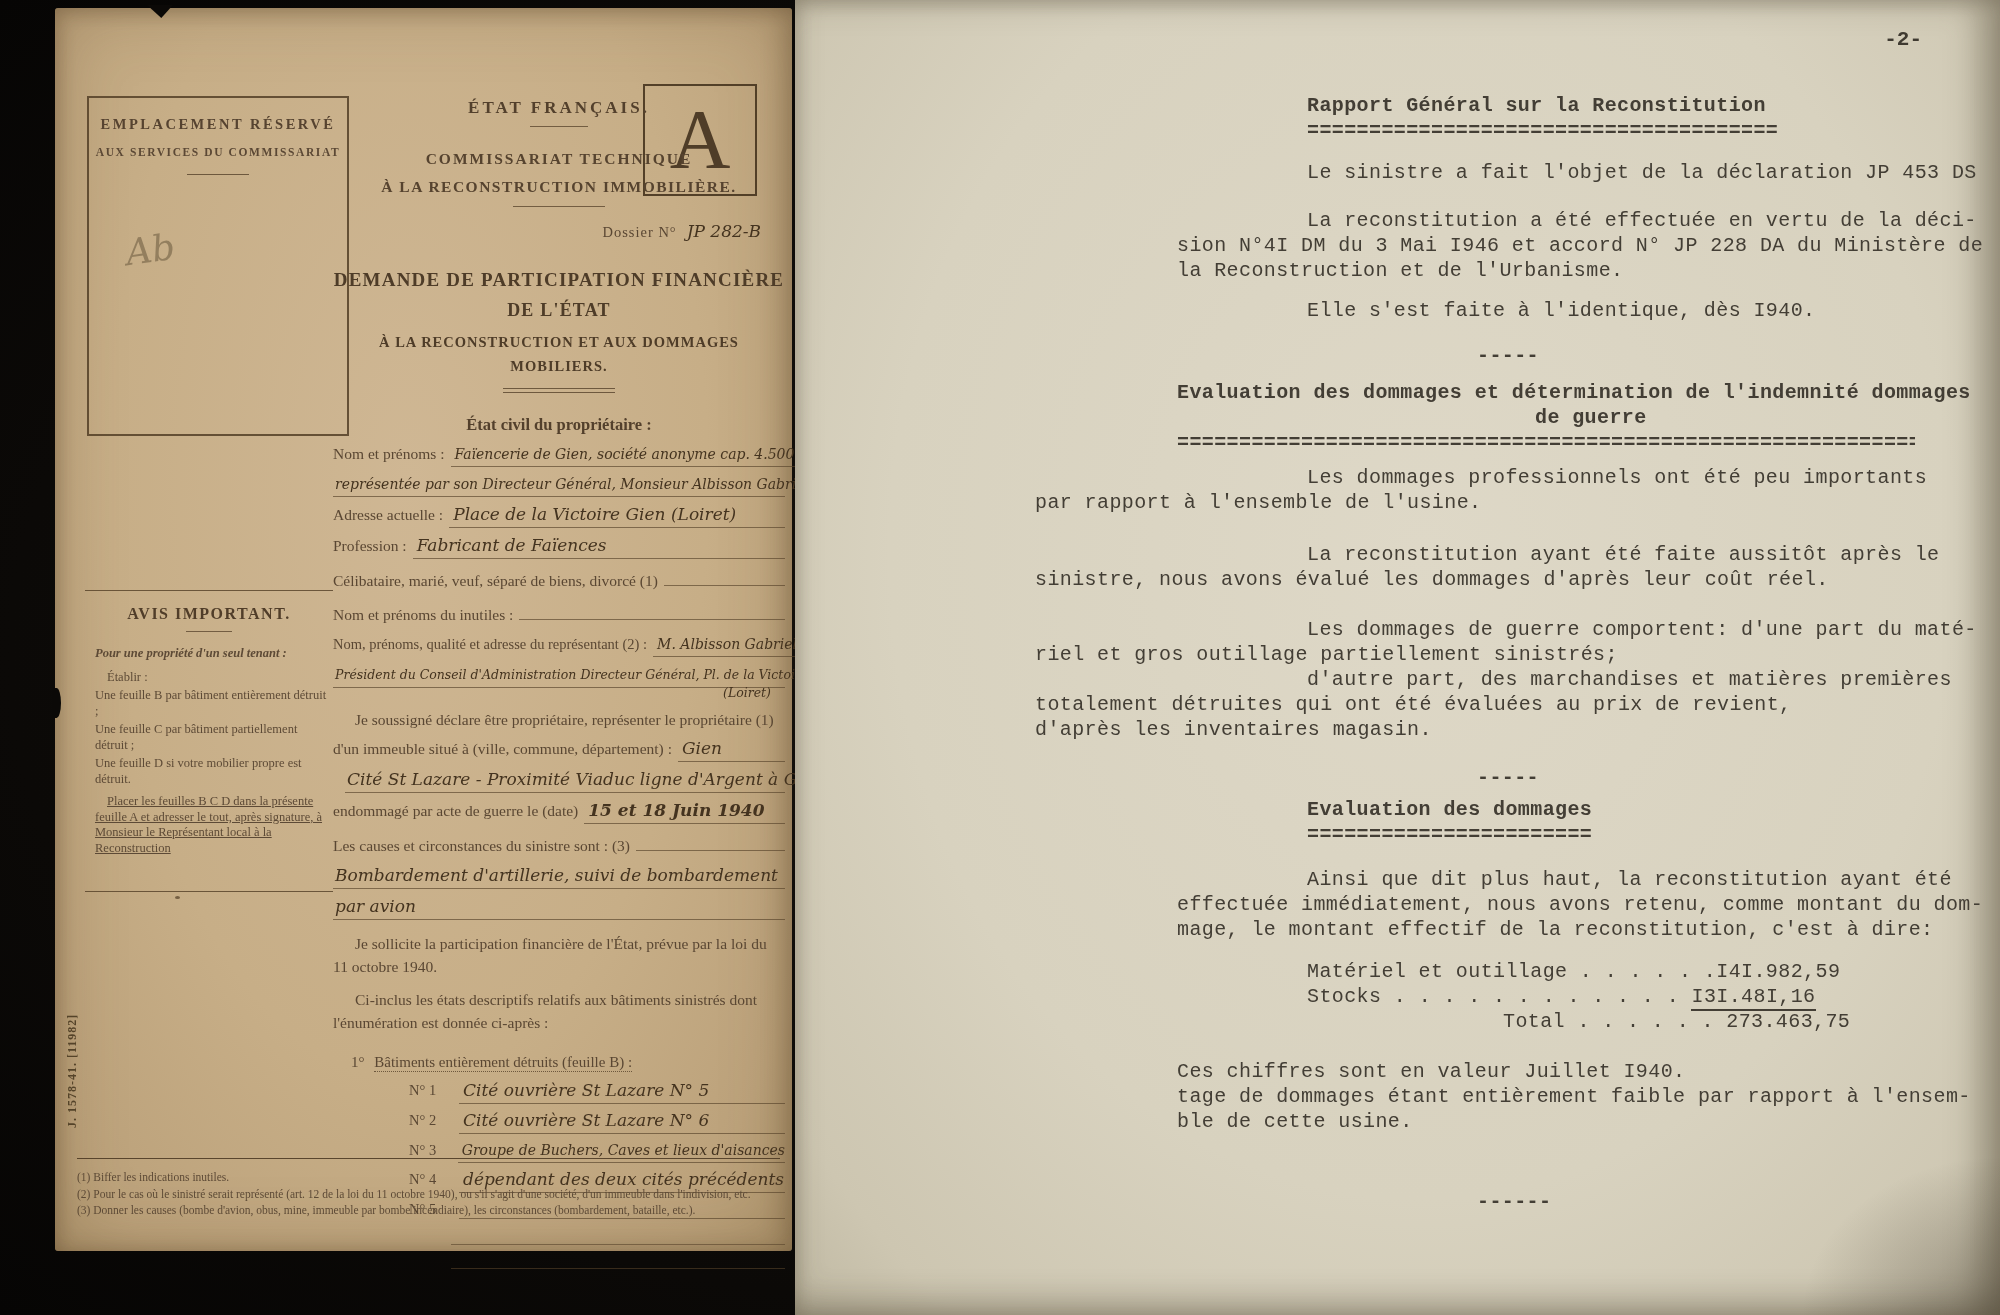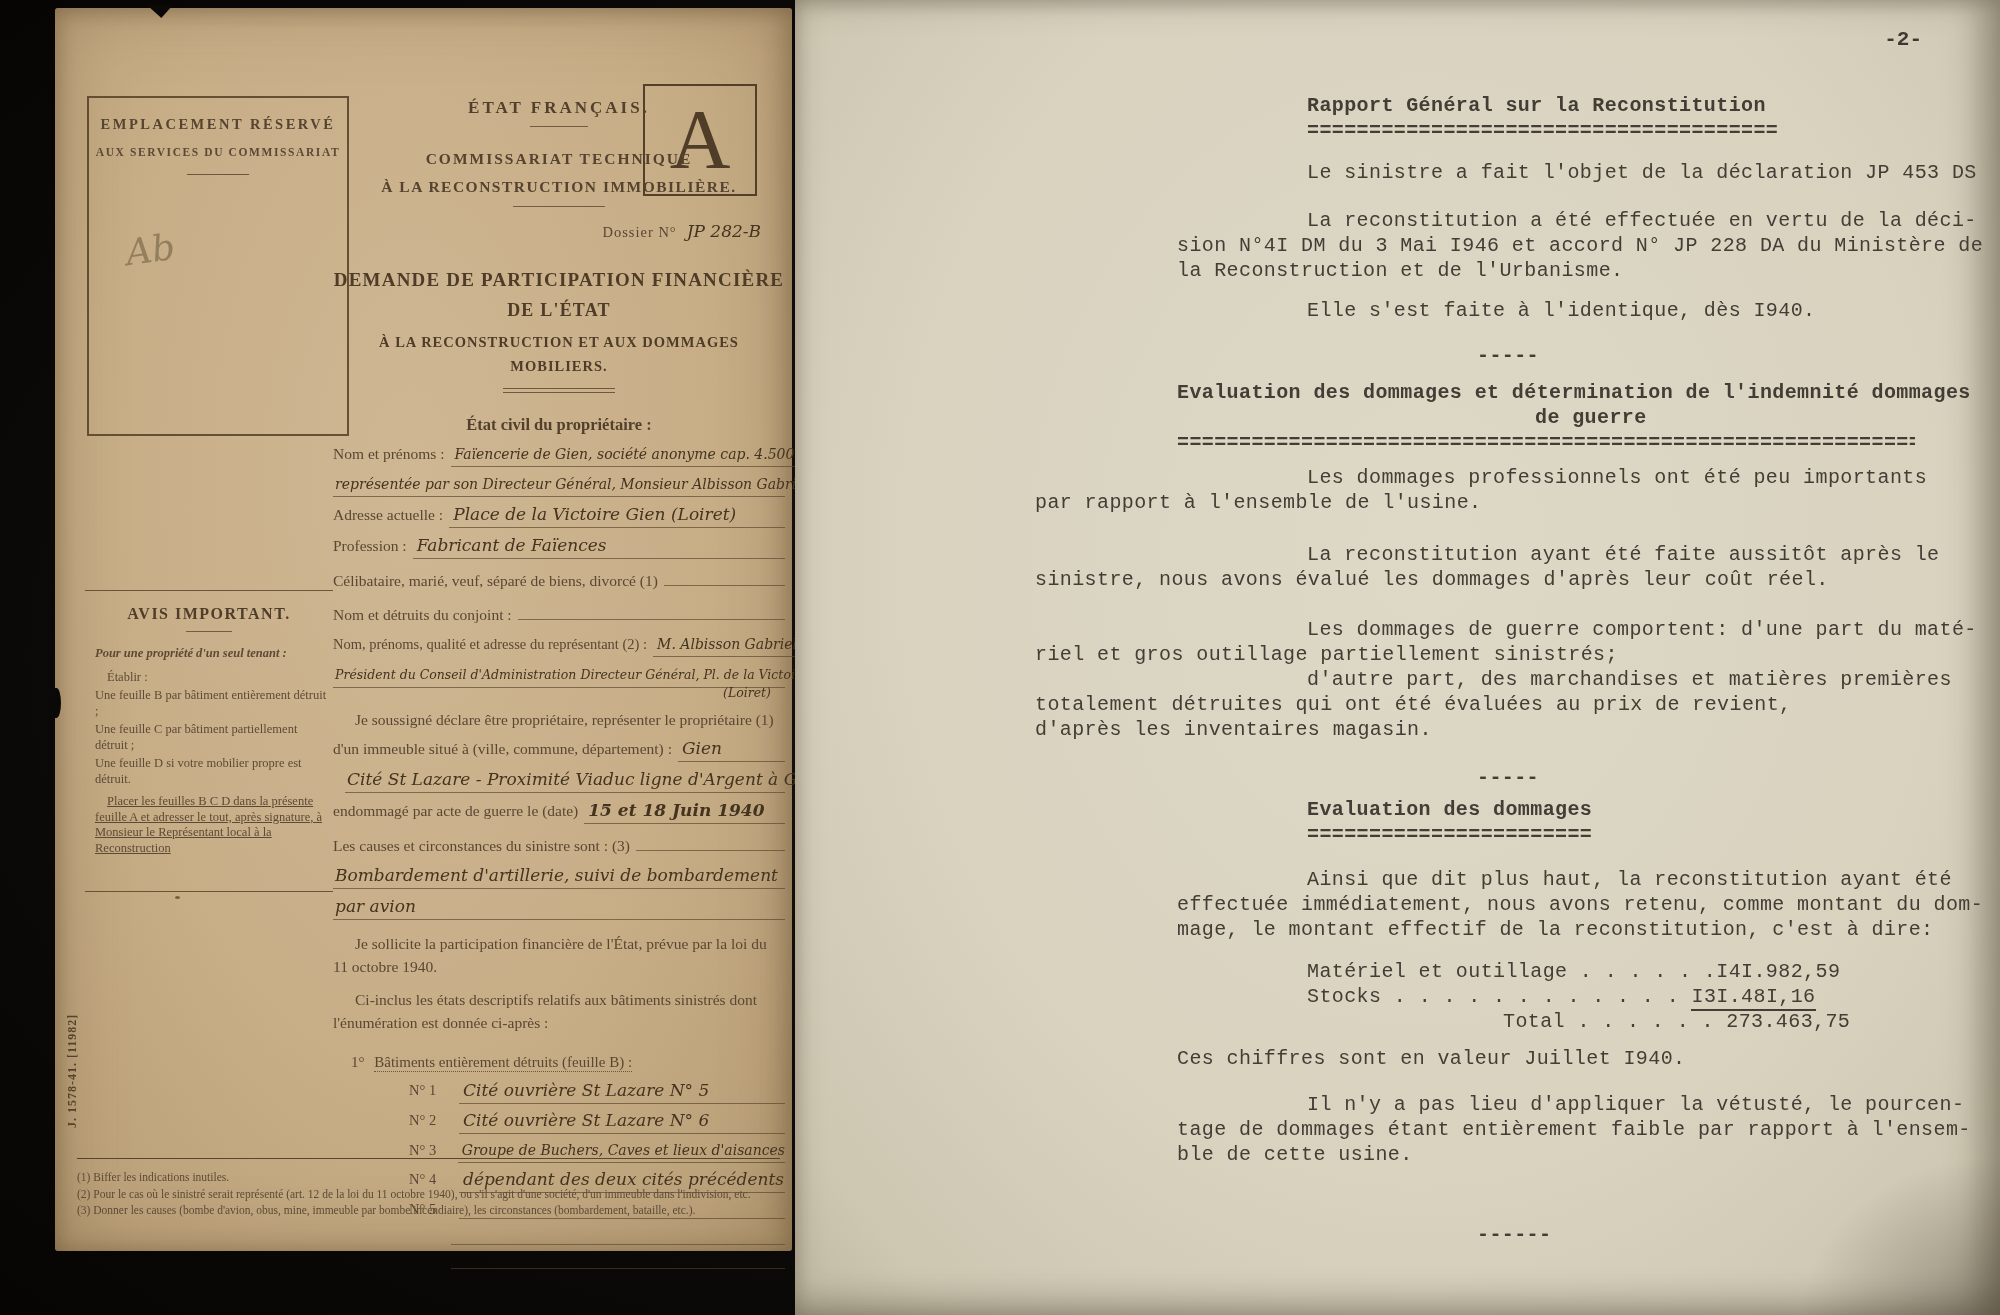--- a/index.html
+++ b/index.html
@@ -107,21 +107,21 @@
   .mt-p3{margin-top:15px;}
   .mt-sep1{margin-top:20px;}
   .mt-h2{margin-top:12px;}
   .mt-p4{margin-top:10px;}
   .mt-p5{margin-top:27px;}
   .mt-p6{margin-top:25px;}
   .mt-sep2{margin-top:23px;}
   .mt-h3{margin-top:7px;}
   .mt-p7{margin-top:20px;}
   .mt-am{margin-top:17px;}
-  .mt-p8{margin-top:12px;}
+  .mt-p8{margin-top:25px;}
   .mt-p9{margin-top:21px;}
   .mt-sep3{margin-top:55px;}
 </style>
 </head>
 <body>
 
 <div class="left-page">
   <div class="notch notch-top"></div>
   <div class="notch notch-left"></div>
 
@@ -174,21 +174,21 @@
       <span class="flbl">Profession :</span>
       <span class="ffill"><span class="hw">Fabricant de Faïences</span></span>
     </div>
 
     <div class="frow">
       <span class="flbl">Célibataire, marié, veuf, séparé de biens, divorcé (1)</span>
       <span class="ffill"></span>
     </div>
 
     <div class="frow">
-      <span class="flbl">Nom et détruits du conjoint :</span>
+      <span class="flbl">Nom et prénoms du inutiles :</span>
       <span class="ffill"></span>
     </div>
 
     <div class="frow">
       <span class="flbl" style="font-size:14.5px">Nom, prénoms, qualité et adresse du représentant (2) :</span>
       <span class="ffill"><span class="hw hw-sm">M. Albisson Gabriel</span></span>
     </div>
     <div class="hw-line">
       <span class="hw" style="font-size:12.5px">Président du Conseil d'Administration Directeur Général, Pl. de la Victoire Gien</span>
     </div>
@@ -323,19 +323,18 @@
     </div>
     <div class="rp-line p2">
       <span>Stocks </span><span>. . . . . . . . . . . . </span><span class="u-amount">I3I.48I,16</span>
     </div>
     <div class="rp-line ptot">
       <span>Total </span><span>. . . . . . </span><span>273.463,75</span>
     </div>
 
     <div class="rp-line p1 mt-p8">Ces chiffres sont en valeur Juillet I940.</div>
 
-    <div class="rp-line p2 mt-p9">Il n'y a pas lieu d'appliquer la vétusté, le pourcen-</div>
     <div class="rp-line p1">tage de dommages étant entièrement faible par rapport à l'ensem-</div>
     <div class="rp-line p1">ble de cette usine.</div>
 
     <div class="rp-line psep bold mt-sep3">------</div>
   </div>
 </div>
 
 </body></html>

